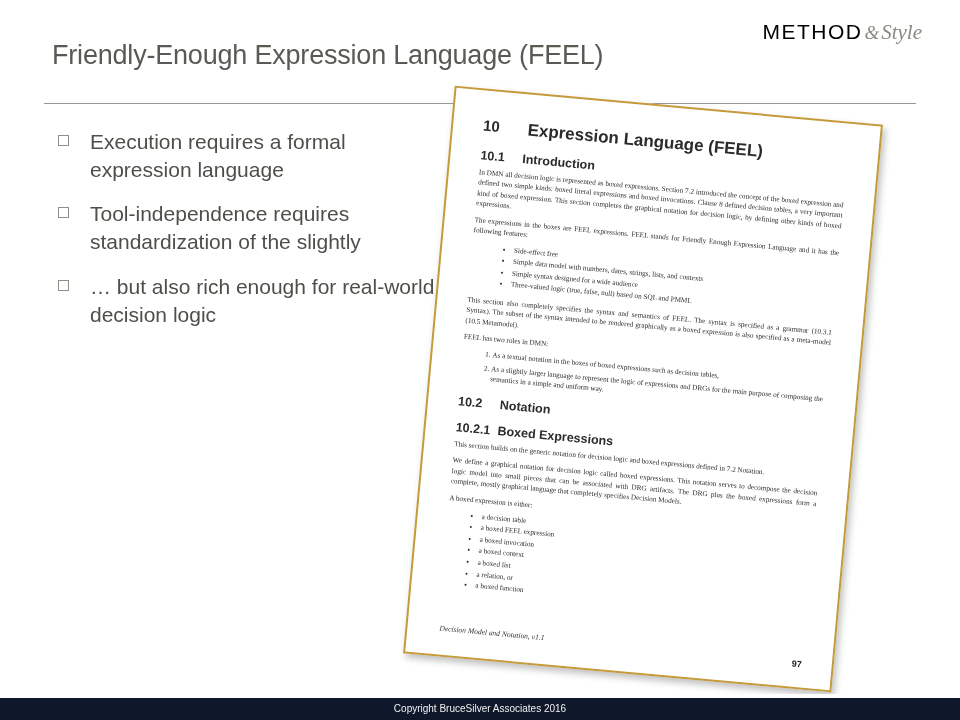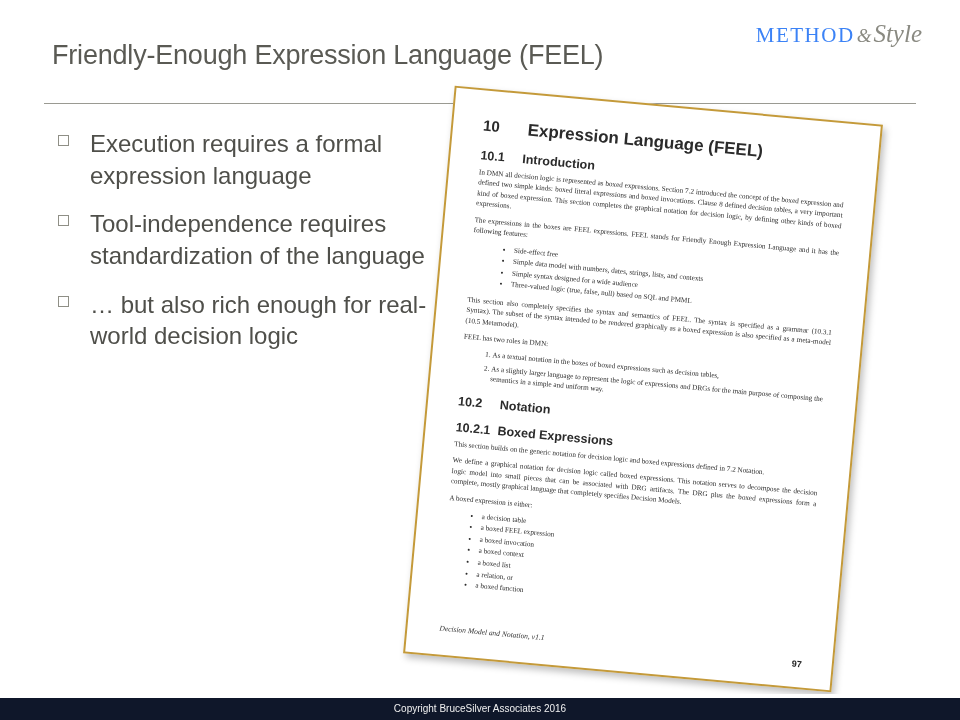--- a/index.html
+++ b/index.html
@@ -23,36 +23,36 @@
 
   
   .logo {
     position: absolute;
     right: 38px;
     top: 20px;
     text-align: right;
     white-space: nowrap;
   }
   .logo .method {
-    font-family: Liberation Serif, serif;
+    font-family: Liberation Sans, sans-serif;
     font-size: 21px;
     letter-spacing: 1.5px;
-    color: #3b82f6;
+    color: #000000;
   }
   .logo .amp {
     font-family: "Liberation Serif", serif;
     font-style: italic;
     font-size: 19px;
     color: #8a8a82;
     margin: 0 2px;
   }
   .logo .style {
     font-family: "Liberation Serif", serif;
     font-style: italic;
-    font-size: 25px;
+    font-size: 21px;
     color: #8a8a82;
   }
 
   
   .title {
     position: absolute;
     left: 52px;
     top: 40px;
     font-size: 27px;
     color: #5a5a54;
@@ -72,21 +72,21 @@
   .bullets {
     position: absolute;
     left: 52px;
     top: 128px;
     width: 400px;
   }
   .bullet {
     position: relative;
     padding-left: 38px;
     margin-bottom: 17px;
-    font-size: 24px;
+    font-size: 21px;
     line-height: 1.32;
     color: #4f4f4a;
   }
   .bullet .marker {
     position: absolute;
     left: 6px;
     top: 7px;
     width: 11px;
     height: 11px;
     border: 1.5px solid #8f8f86;
@@ -228,21 +228,21 @@
   <div class="title">Friendly-Enough Expression Language (FEEL)</div>
   <div class="title-rule"></div>
 
   <div class="bullets">
     <div class="bullet">
       <span class="marker"></span>
       <span>Execution requires a formal expression language</span>
     </div>
     <div class="bullet">
       <span class="marker"></span>
-      <span>Tool-independence requires standardization of the language</span>
+      <span>Tool-independence requires standardization of the slightly</span>
     </div>
     <div class="bullet">
       <span class="marker"></span>
       <span>… but also rich enough for real-world decision logic</span>
     </div>
   </div>
 
   <div class="doc-wrap">
     <div class="doc-page">
 

